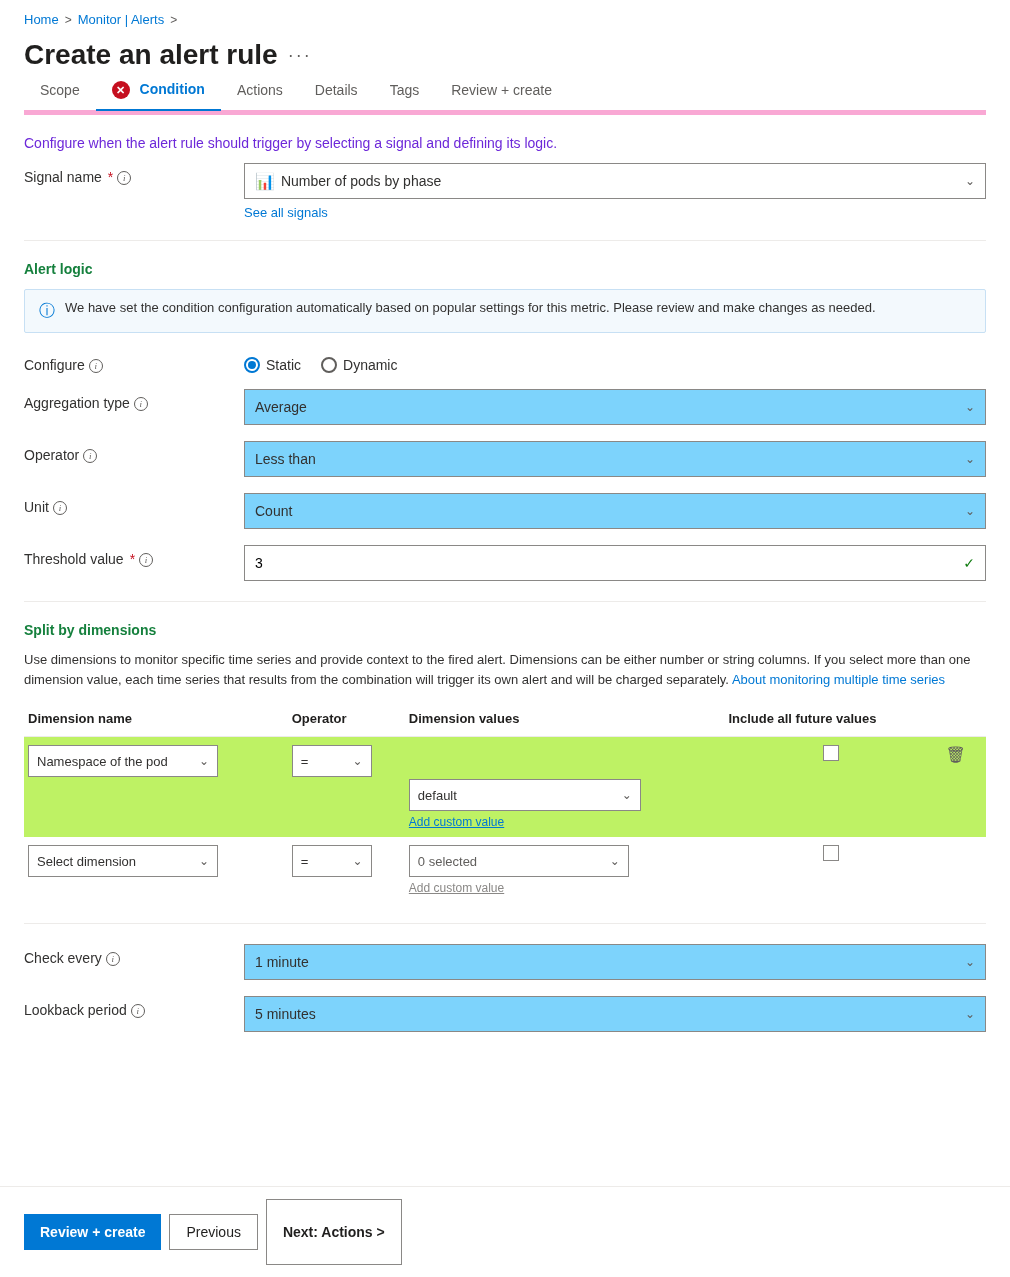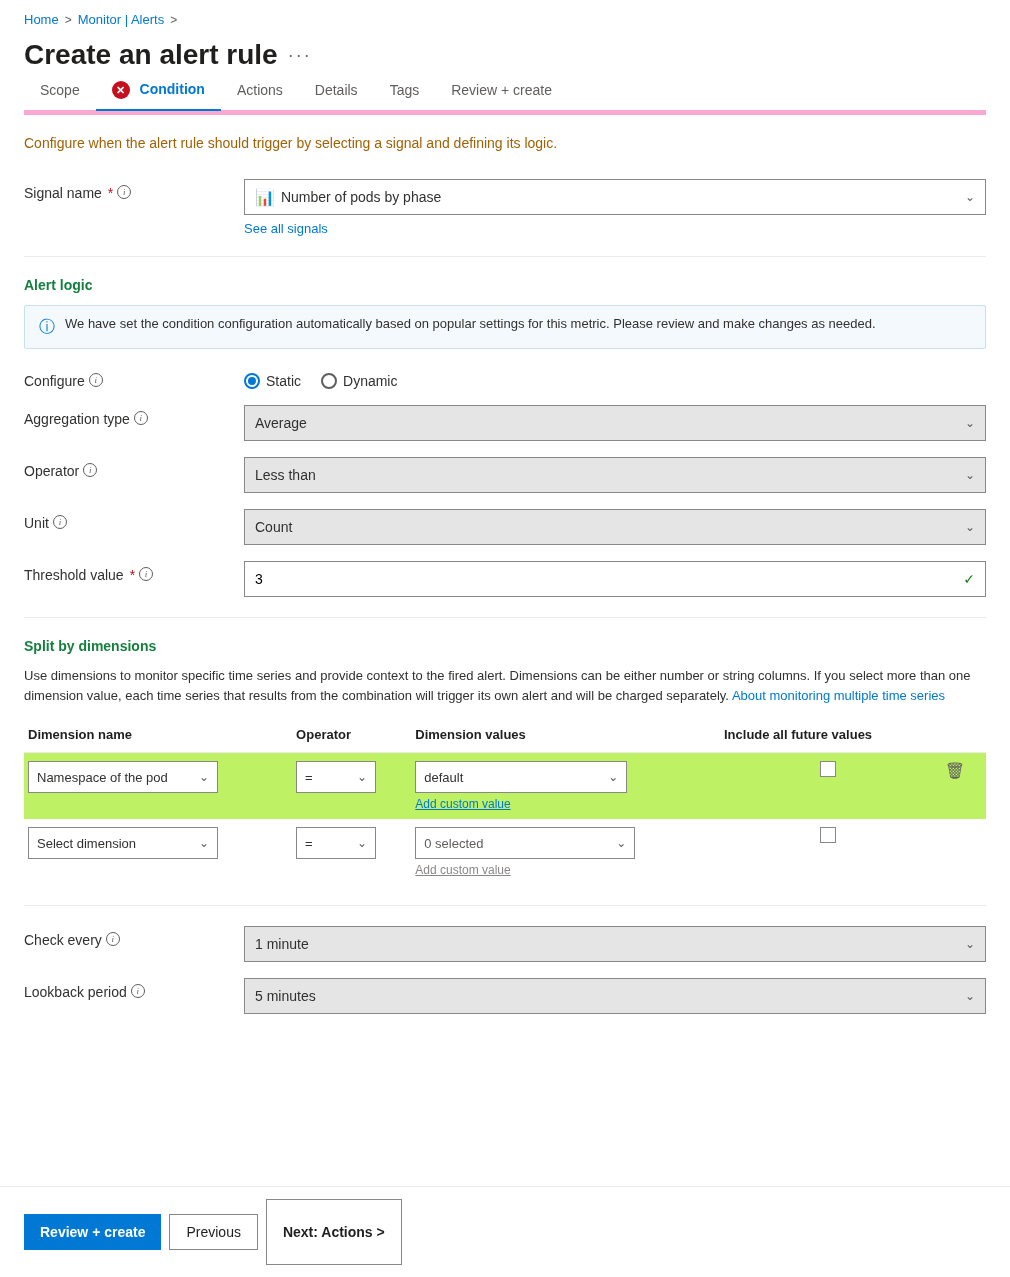--- a/index.html
+++ b/index.html
@@ -81,38 +81,38 @@
       background: #c50f1f;
       color: #fff;
       font-size: 11px;
       font-weight: 700;
       margin-right: 6px;
       vertical-align: middle;
     }
 
     
     .section-desc {
-      color: #a16207;
-      margin-bottom: 28px;
+      color: #6d28d9;
+      margin-bottom: 12px;
       font-size: 14px;
     }
 
     
     .form-row {
       display: flex;
       align-items: flex-start;
       margin-bottom: 16px;
     }
     .form-label {
       min-width: 220px;
       padding-top: 6px;
       font-size: 14px;
       color: #323130;
       display: flex;
-      align-items: flex-start;
+      align-items: flex-end;
       gap: 4px;
     }
     .required-star {
       color: #c50f1f;
       margin-left: 2px;
     }
     .info-icon {
       display: inline-flex;
       align-items: center;
       justify-content: center;
@@ -220,21 +220,21 @@
     }
     .radio-label { font-size: 14px; }
 
     
     .select-dropdown {
       display: flex;
       align-items: center;
       border: 1px solid #8a8886;
       padding: 2px 10px;
       cursor: pointer;
-      background: #e5e5e5;
+      background: #7dd3fc;
       justify-content: space-between;
       min-height: 36px;
       width: 100%;
     }
 
     
     .threshold-input-wrapper {
       display: flex;
       align-items: center;
       border: 1px solid #8a8886;
@@ -544,21 +544,21 @@
               <span class="chevron-down">⌄</span>
             </div>
           </td>
           <td>
             <div class="dim-dropdown" style="width:80px;">
               <span>=</span>
               <span class="chevron-down">⌄</span>
             </div>
           </td>
           <td>
-            <div class="dim-dropdown" style="width:212px;">
+            <div class="dim-dropdown" style="width:232px;margin-top:34px;">
               <span>default</span>
               <span class="chevron-down">⌄</span>
             </div>
             <a href="#" class="add-custom-link">Add custom value</a>
           </td>
           <td style="text-align:center; vertical-align:top; padding-top:8px;">
             <div class="dim-checkbox"></div>
           </td>
           <td style="vertical-align:top;">
             <span class="delete-icon">🗑</span>

